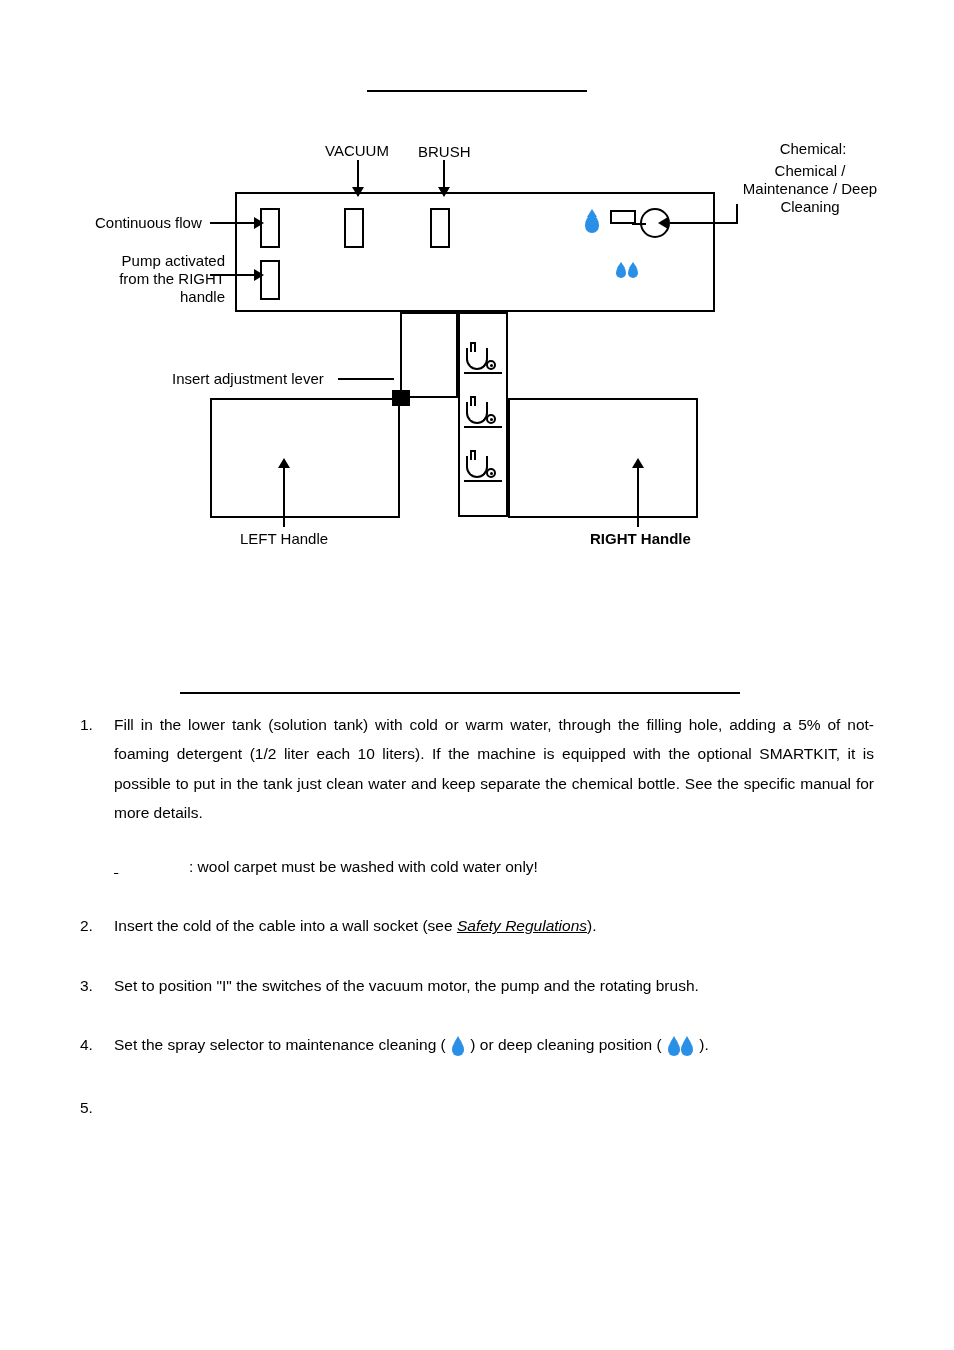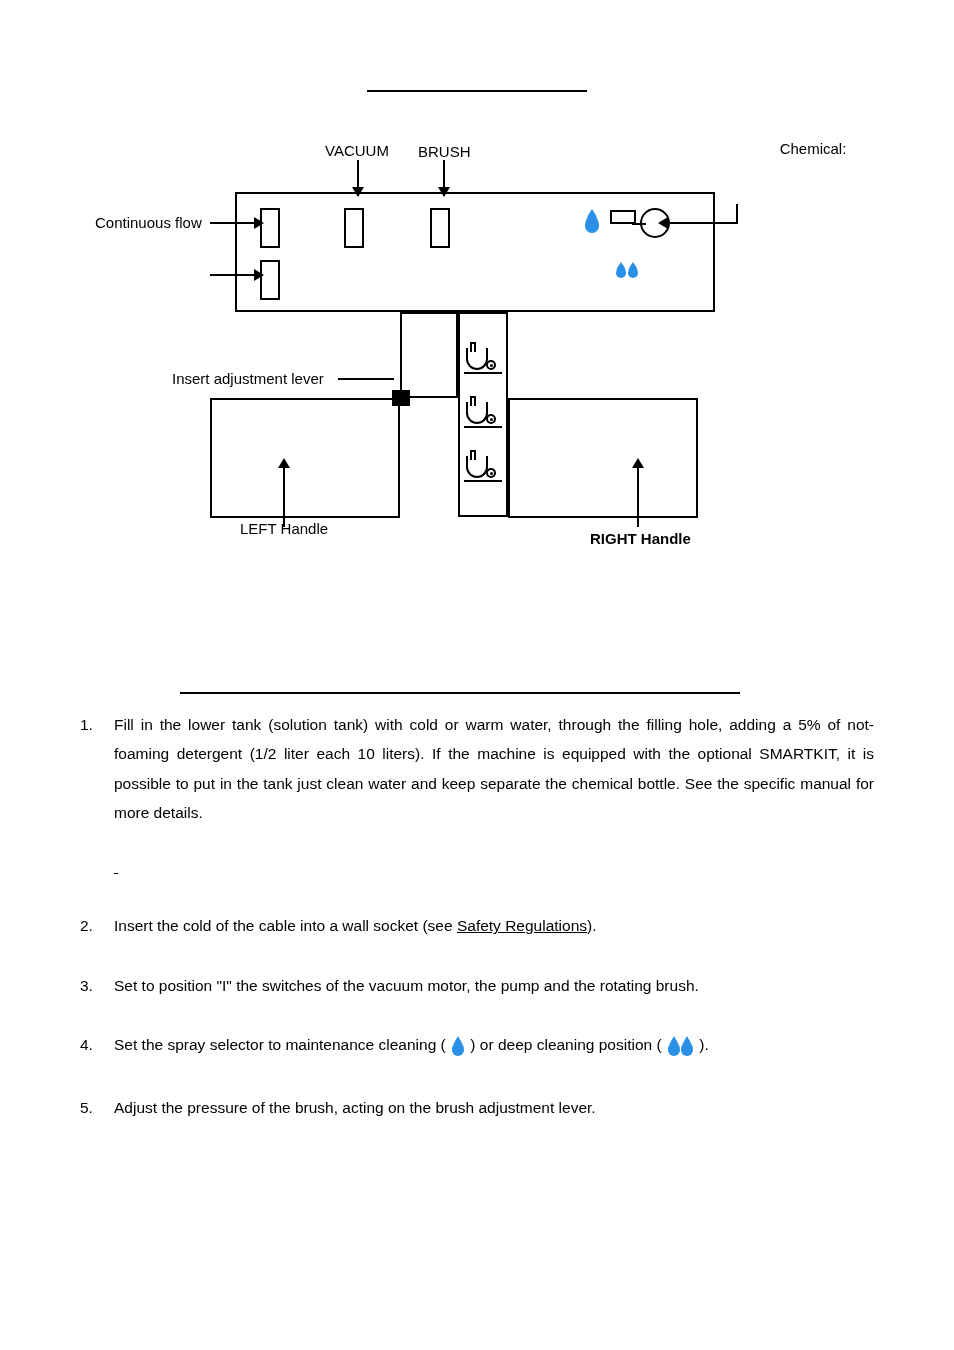--- a/index.html
+++ b/index.html
@@ -30,21 +30,21 @@
   .flask-underline { position: absolute; height: 2px; background: #000; }
   .flask-wheel { position: absolute; width: 10px; height: 10px; border: 2px solid #000; border-radius: 50%; }
   .flask-wheel::after { content: ""; position: absolute; width: 3px; height: 3px; background: #000; border-radius: 50%; top: 2px; left: 2px; }
   .body-text { margin-top: 110px; }
   .hr-body { width: 560px; height: 2px; background: #000; margin-left: 100px; margin-bottom: 16px; }
   ol.main { list-style: none; padding: 0; }
   ol.main li { margin-bottom: 30px; padding-left: 34px; position: relative; line-height: 1.9; font-size: 15.5px; }
   ol.main li .num { position: absolute; left: 0; top: 0; }
   .justify { text-align: justify; }
   .warning-lead { text-decoration: underline; color: #000; display: inline-block; width: 75px; }
-  .inline-link { text-decoration: underline; }
+  .inline-link { text-decoration: underline; font-style: italic; }
   .drop-inline { display: inline-block; vertical-align: -3px; margin: 0 2px; }
   .drop-inline .drop { width: 12px; height: 15px; }
   .drop-inline .drop::before { top: -5px; left: 2px; border-left: 4px solid transparent; border-right: 4px solid transparent; border-bottom: 7px solid #2a8fe6; }
   .lever-block { position: absolute; width: 18px; height: 16px; background: #000; }
 </style>
 </head>
 <body>
 
 <div class="page">
 
@@ -72,24 +72,26 @@
 
     <div style="position:absolute; left:505px; top:82px;"><span class="drop"></span></div>
     <div style="position:absolute; left:530px; top:78px; width:26px; height:14px; border:2px solid #000;"></div>
     <div style="position:absolute; left:560px; top:76px;"><span class="selector-knob"></span></div>
     <div style="position:absolute; left:536px; top:132px;"><span class="drop-small"></span><span class="drop-small" style="margin-left:2px;"></span></div>
 
     <span class="dlabel" style="left:15px; top:82px;">Continuous flow</span>
     <div class="hline" style="left:130px; top:90px; width:48px;"></div>
     <div class="arrow-right-head" style="left:174px; top:85px;"></div>
 
+    <span class="dlabel" style="left:15px; top:120px; white-space:normal; width:130px;">Pump activated from the RIGHT handle</span>
     <div class="hline" style="left:130px; top:142px; width:48px;"></div>
     <div class="arrow-right-head" style="left:174px; top:137px;"></div>
 
     <span class="dlabel" style="left:678px; top:8px; text-align:center; width:110px; white-space:normal;">Chemical:</span>
+    <span class="dlabel" style="left:660px; top:30px; width:140px; white-space:normal; text-align:center;">Chemical / Maintenance / Deep Cleaning</span>
 
     <div class="hline" style="left:590px; top:90px; width:68px;"></div>
     <div class="vline" style="left:656px; top:72px; height:20px;"></div>
     <div style="position:absolute; left:578px; top:85px; width:0; height:0; border-top:6px solid transparent; border-bottom:6px solid transparent; border-right:10px solid #000;"></div>
 
     <div class="box" style="left:320px; top:180px; width:58px; height:86px;"></div>
 
     <div class="box" style="left:378px; top:180px; width:50px; height:205px;">
     </div>
 
@@ -120,34 +122,34 @@
     <div class="lever-block" style="left:312px; top:258px;"></div>
 
     <div class="arrow-up" style="left:198px; top:326px;">
         <div class="head"></div>
         <div class="shaft" style="height:60px;"></div>
       </div>
     <div class="arrow-up" style="left:552px; top:326px;">
         <div class="head"></div>
         <div class="shaft" style="height:60px;"></div>
       </div>
-    <span class="dlabel" style="left:160px; top:388px;">LEFT Handle</span>
+    <span class="dlabel" style="left:160px; top:398px;">LEFT Handle</span>
     <span class="dlabel" style="left:510px; top:398px;font-weight:bold;">RIGHT Handle</span>
 
   </div>
 
   <div class="body-text">
     <div class="hr-body"></div>
 
     <ol class="main">
       <li>
         <span class="num">1.</span>
         <span class="justify" style="display:block;">Fill in the lower tank (solution tank) with cold or warm water, through the filling hole, adding a 5% of not-foaming detergent (1/2 liter each 10 liters). If the machine is equipped with the optional SMARTKIT, it is possible to put in the tank just clean water and keep separate the chemical bottle. See the specific manual for more details.</span>
         <div style="margin-top:24px;">
-          <span class="warning-lead">&nbsp;</span>
+          <span class="warning-lead">&nbsp;</span><span>: wool carpet must be washed with cold water only!</span>
         </div>
       </li>
 
       <li>
         <span class="num">2.</span>
         <span>Insert the cold of the cable into a wall socket (see </span><span class="inline-link">Safety Regulations</span><span>).</span>
       </li>
 
       <li>
         <span class="num">3.</span>
@@ -158,18 +160,17 @@
         <span class="num">4.</span>
         <span>Set the spray selector to maintenance cleaning ( </span>
         <span class="drop-inline"><span class="drop"></span></span>
         <span> ) or deep cleaning position ( </span>
         <span class="drop-inline"><span class="drop"></span><span class="drop" style="margin-left:1px;"></span></span>
         <span> ).</span>
       </li>
 
       <li>
         <span class="num">5.</span>
-        <span>Adjust the pressure of the brush, acting on the brush adjustment lever.</span>
       </li>
     </ol>
   </div>
 
 </div>
 
 </body></html>

